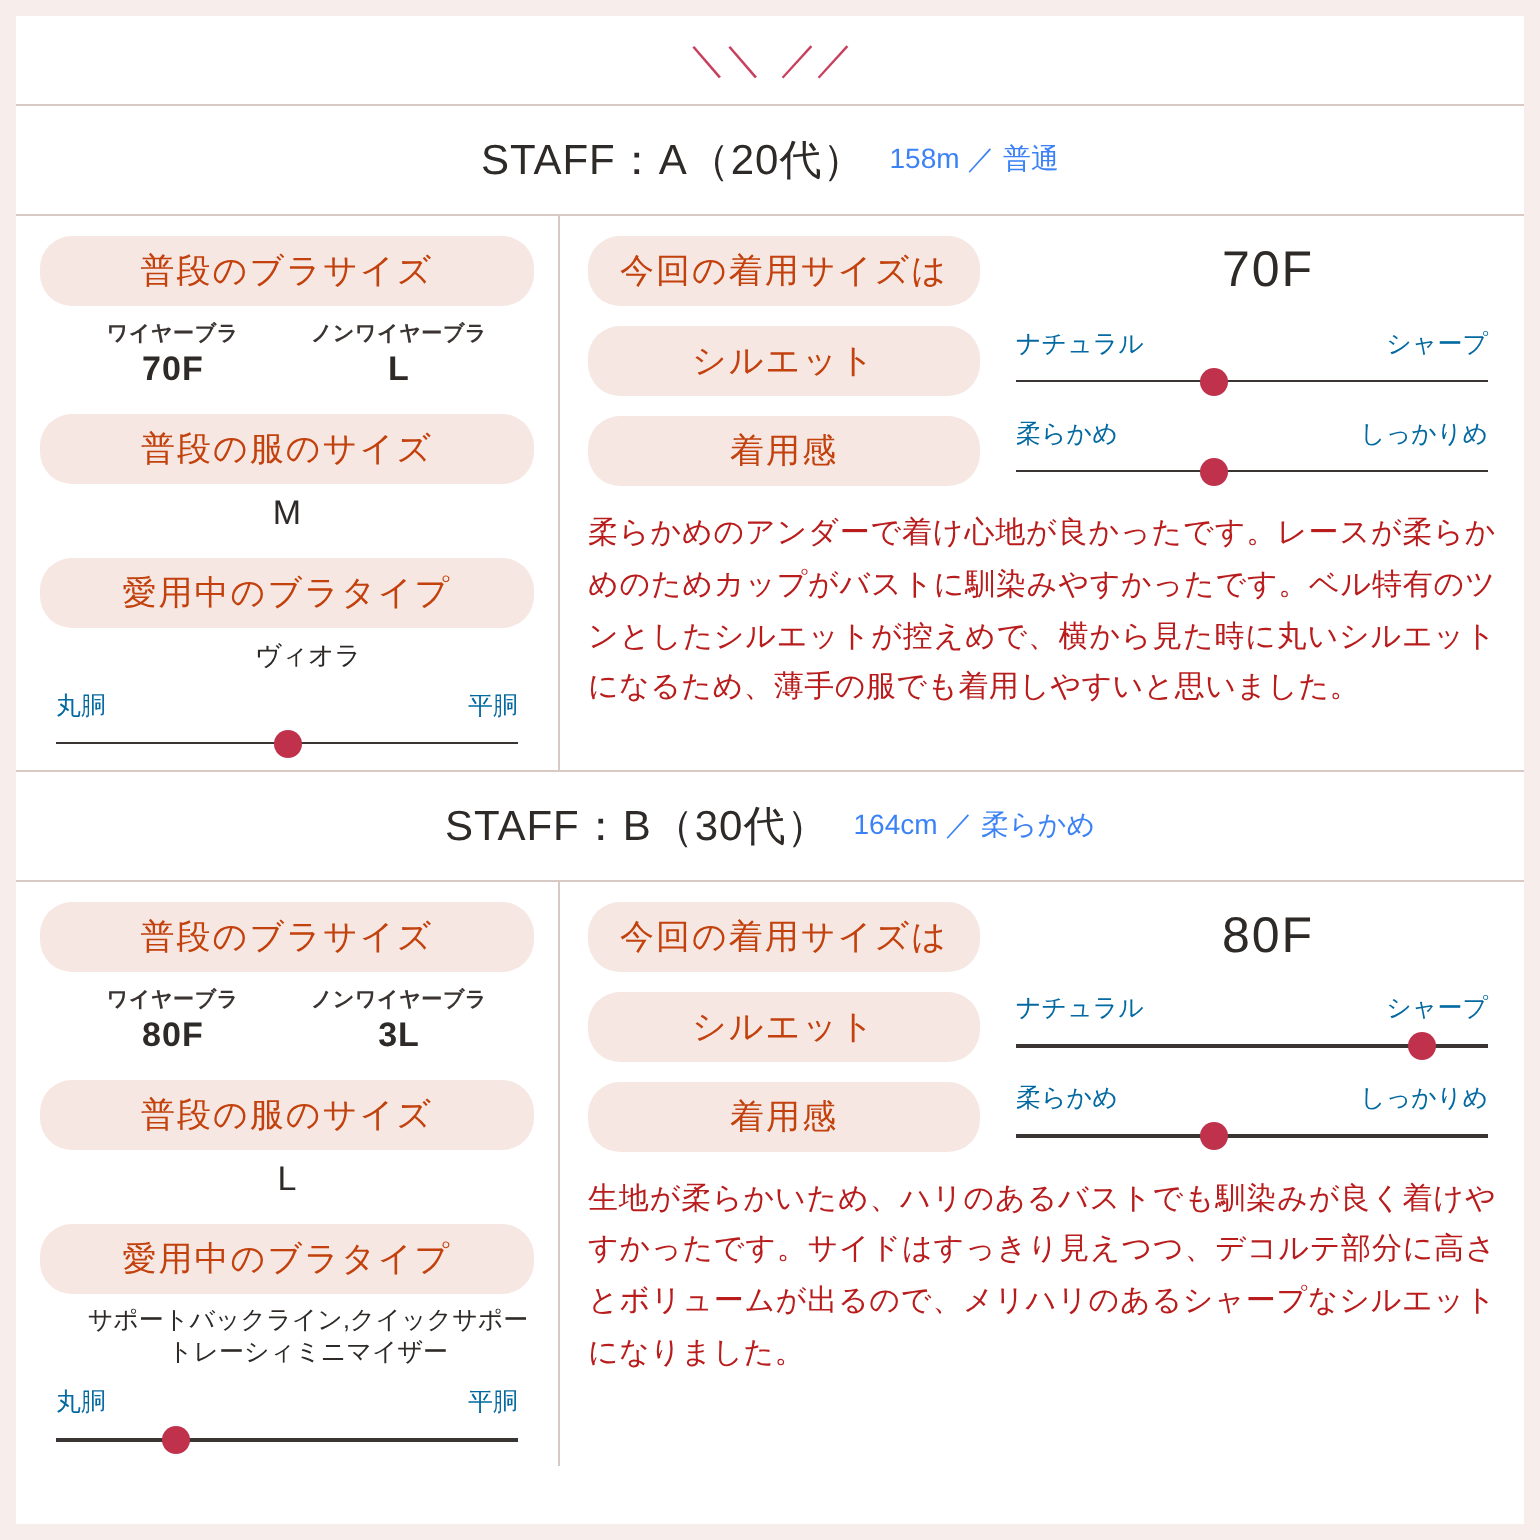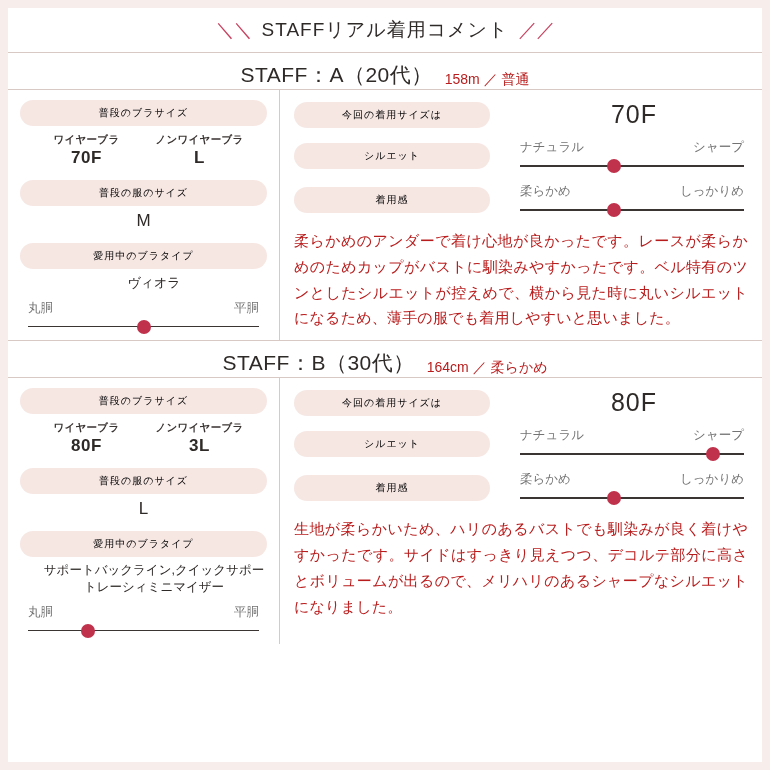--- a/index.html
+++ b/index.html
@@ -45,34 +45,34 @@
   .heading .title {
     font-family: "Liberation Sans", sans-serif;
     font-size: 19px;
   }
 
   
   .staff-block { position: relative; }
   .staff-head {
     border-top: 1px solid #d8c9c4;
     border-bottom: 1px solid #d8c9c4;
-    height: 38px;
-    display: flex;
-    align-items: flex-end;
+    height: 56px;
+    display: flex;
+    align-items: center;
     justify-content: center;
     gap: 12px;
   }
   .staff-name {
     font-size: 21px;
     letter-spacing: 0.5px;
     font-family: "Liberation Sans", sans-serif;
   }
   .staff-meta {
     font-size: 14px;
-    color: #b91c1c;
+    color: #3b82f6;
     font-family: "Liberation Sans", sans-serif;
   }
   .staff-body {
     display: flex;
     align-items: stretch;
   }
   .left-col {
     width: 272px;
     border-right: 1px solid #d8c9c4;
     padding: 10px 12px 6px 12px;
@@ -80,24 +80,24 @@
   .right-col {
     flex: 1;
     padding: 10px 14px 8px 14px;
   }
 
   
   .pill {
     background: #f6e7e3;
     border-radius: 16px;
     text-align: center;
-    font-size: 10px;
+    font-size: 17px;
     padding: 6px 10px;
     letter-spacing: 1px;
-    color: #000000;
+    color: #c2410c;
     font-family: "Liberation Sans", sans-serif;
   }
   .pill.wide { width: 100%; }
 
   .subrow {
     display: flex;
     justify-content: center;
     gap: 26px;
     margin-top: 7px;
     font-weight: bold;
@@ -136,21 +136,21 @@
   .slider {
     margin-top: 8px;
     padding: 0 8px;
   }
   .slider-labels {
     display: flex;
     justify-content: space-between;
     font-size: 12.5px;
     font-family: "Liberation Sans", sans-serif;
     margin-bottom: 3px;
-    color: #737373;
+    color: #0369a1;
   }
   .slider-track {
     position: relative;
     height: 14px;
   }
   .slider-track .bar {
     position: absolute;
     top: 6px;
     left: 0;
     right: 0;
@@ -177,21 +177,21 @@
   .size-row .size-value {
     flex: 1;
     text-align: center;
     font-size: 25px;
     letter-spacing: 1px;
     font-family: "Liberation Sans", sans-serif;
   }
   .meter-row {
     display: flex;
     align-items: center;
-    gap: 18px;
+    gap: 6px;
     margin-top: 10px;
   }
   .meter-row .pill { width: 196px; flex: 0 0 196px; }
   .meter-row .slider { flex: 1; margin-top: 0; padding: 0 4px 0 12px; }
 
   .comment {
     margin-top: 12px;
     font-size: 15px;
     line-height: 1.72;
     letter-spacing: 0.2px;
@@ -200,21 +200,20 @@
   }
 </style>
 </head>
 <body>
 
 <div class="page">
   <div class="card">
 
     <div class="heading">
       <span class="slashes">＼＼</span>
-      <span class="title">STAFFリアル着用コメント</span>
       <span class="slashes">／／</span>
     </div>
 
     <div class="staff-block">
       <div class="staff-head">
         <span class="staff-name">STAFF：A（20代）</span>
         <span class="staff-meta">158m ／ 普通</span>
       </div>
       <div class="staff-body">
 

